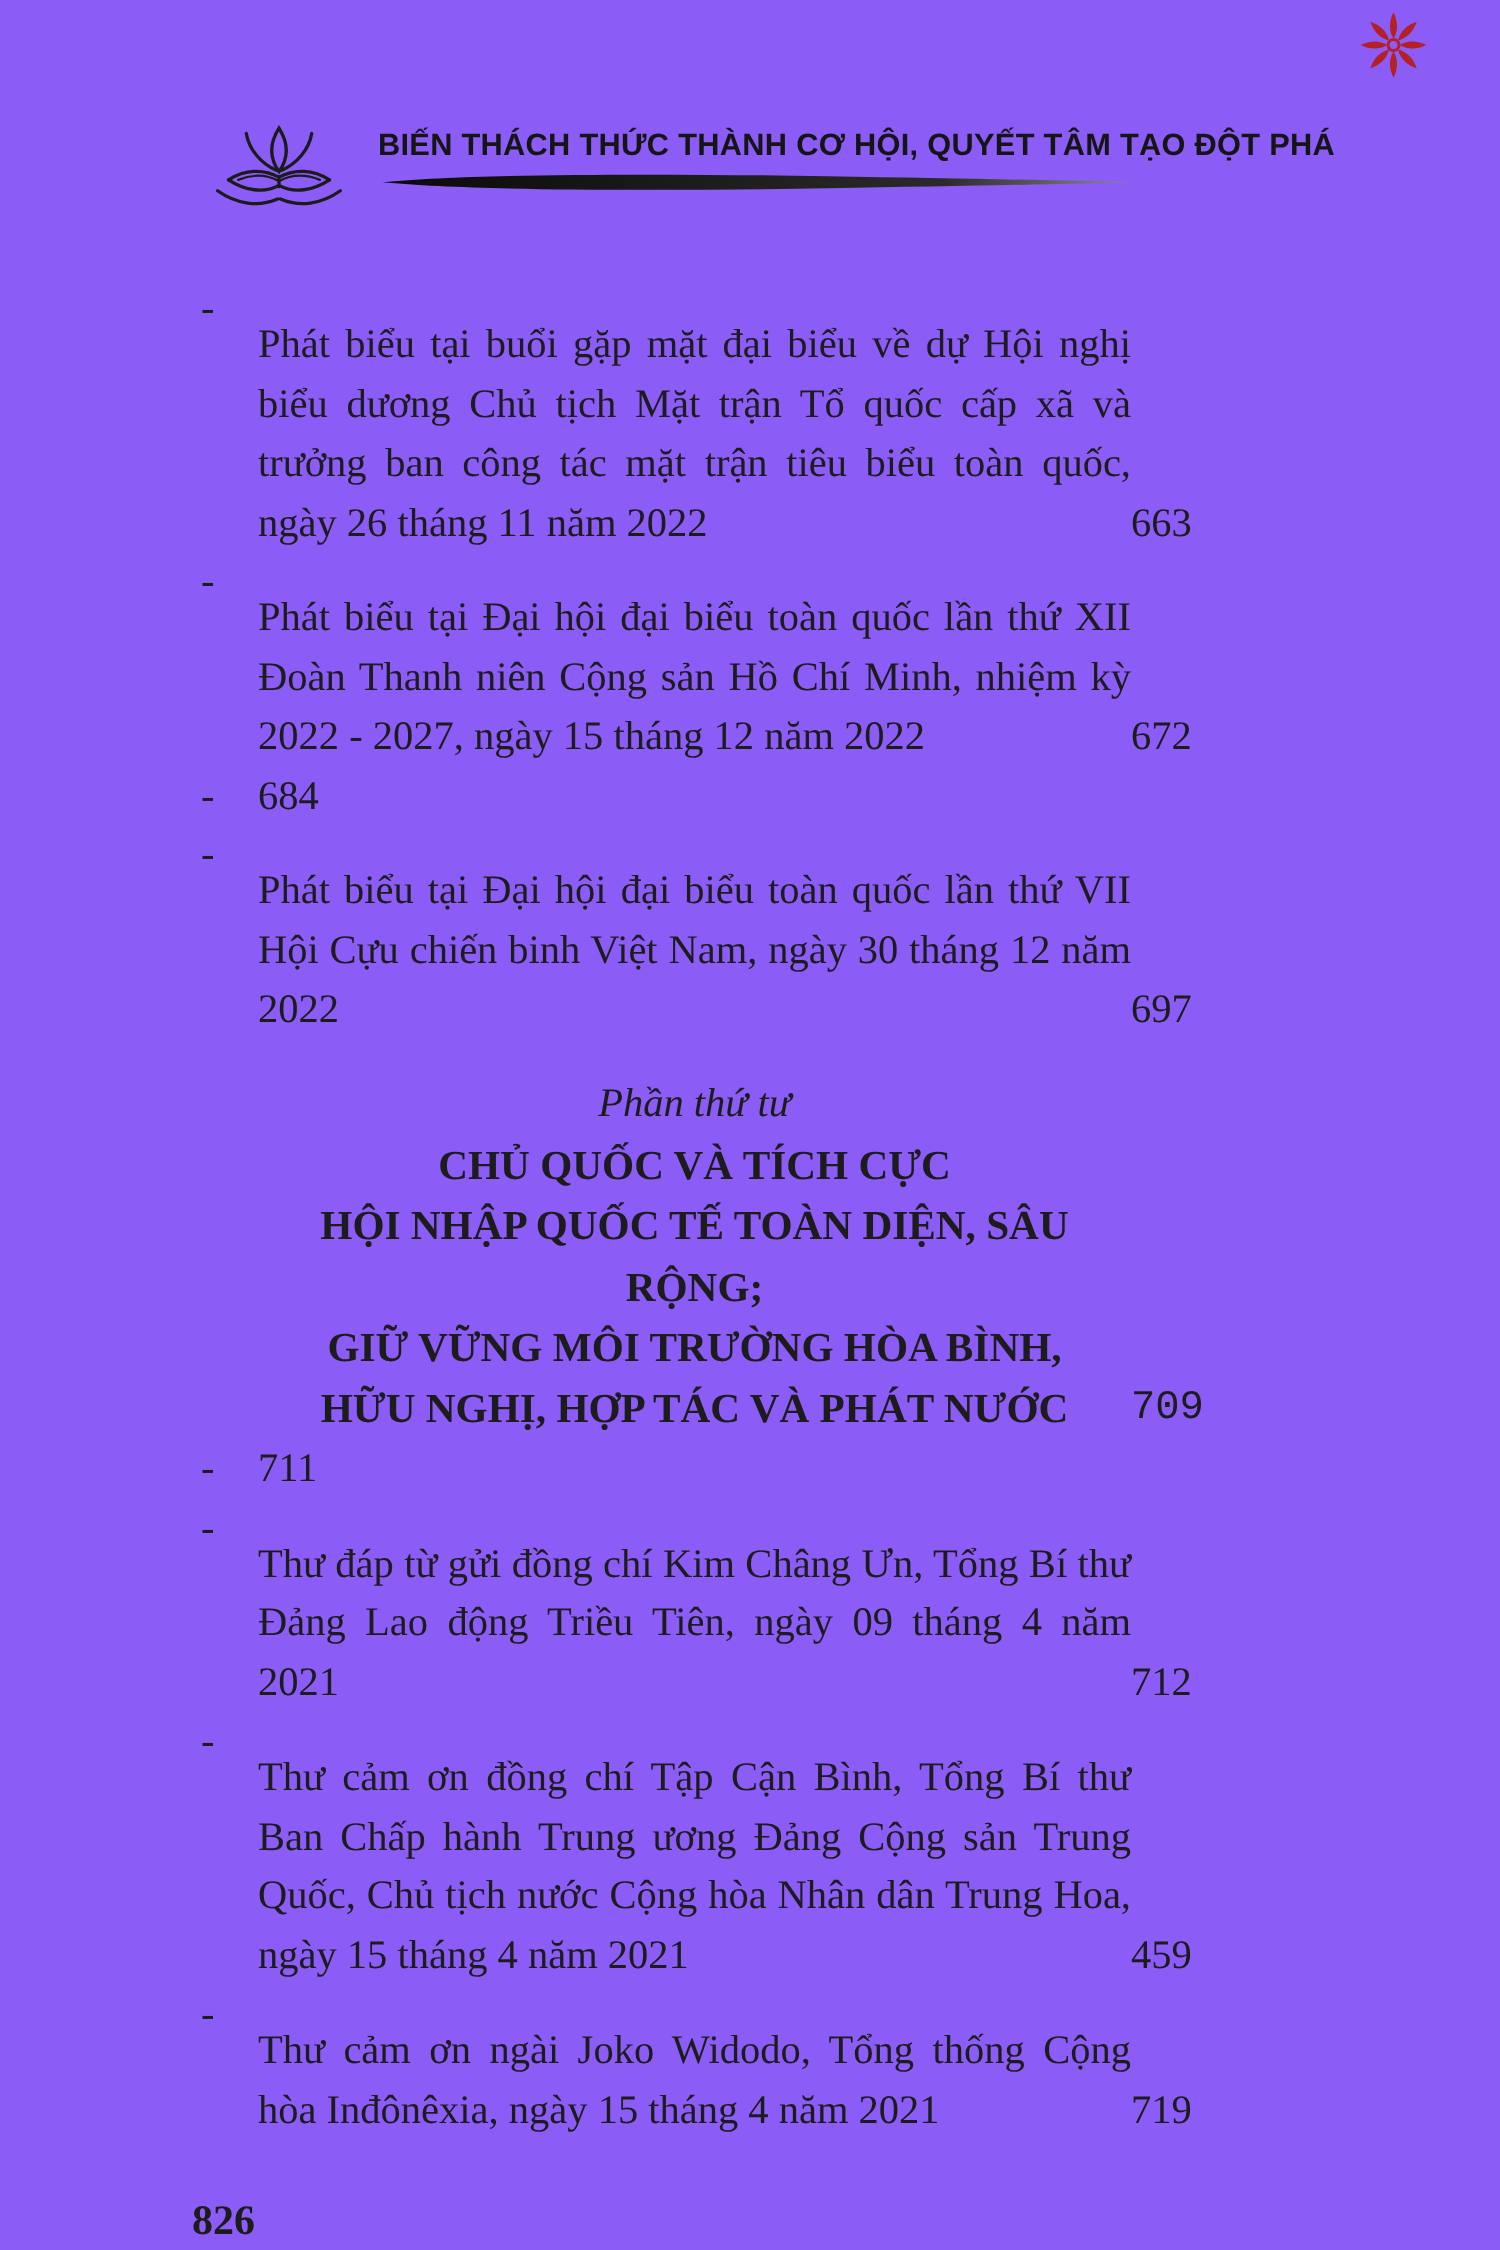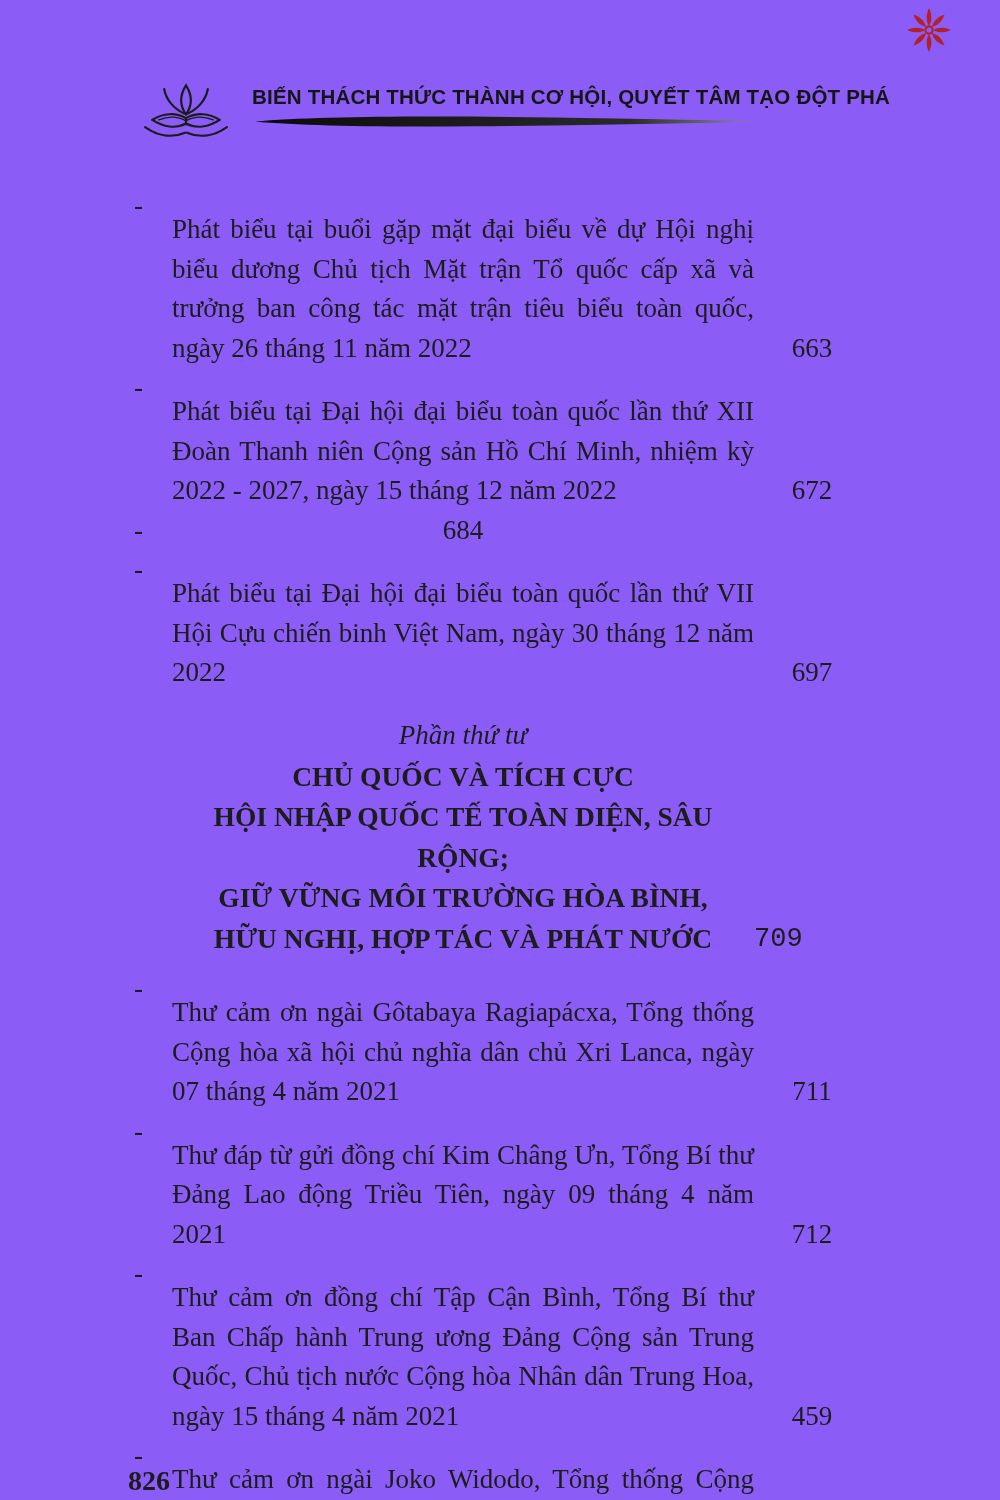--- a/index.html
+++ b/index.html
@@ -33,23 +33,23 @@
   .h-bar { display:block; width:505px; height:13px; margin-top:5px; }
 
   
   .toc {
     position:absolute; top:186px; left:128px; width:742px;
     font-size:27px; line-height:39.5px;
   }
   .entry { display:grid; grid-template-columns:44px 582px 1fr; }
   .entry-marker { padding-left:6px; }
   .entry-text { text-align:justify;margin-top:24px; }
-  .entry-page { align-self:end; text-align:center; }
+  .entry-page { align-self:end; text-align:left; }
 
-  .section { display:grid; grid-template-columns:44px 582px 1fr; margin-top:22px; margin-bottom:10px; }
+  .section { display:grid; grid-template-columns:44px 582px 1fr; margin-top:22px; }
   .section-center { grid-column:2; text-align:center; }
   .section-kicker { font-style:italic; font-size:27px; line-height:40px; margin-bottom:2px; }
   .section-title-line { font-weight:700; font-size:27.5px; line-height:40.5px; }
   .section-page { grid-column:3; align-self:end; text-align:left;font-family:Liberation Mono, monospace; }
 
   .footer-page {
     position:absolute; top:1465px; left:128px;
     font-weight:700; font-size:28px;
   }
 </style>
@@ -132,21 +132,20 @@
         <div class="section-title-line">CHỦ QUỐC VÀ TÍCH CỰC</div>
         <div class="section-title-line">HỘI NHẬP QUỐC TẾ TOÀN DIỆN, SÂU RỘNG;</div>
         <div class="section-title-line">GIỮ VỮNG MÔI TRƯỜNG HÒA BÌNH,</div>
         <div class="section-title-line">HỮU NGHỊ, HỢP TÁC VÀ PHÁT NƯỚC</div>
       </div>
       <div class="section-page">709</div>
     </div>
 
     <div class="entry">
       <div class="entry-marker">-</div>
-      <div class="entry-text">Thư cảm ơn ngài Gôtabaya Ragiapácxa, Tổng thống Cộng hòa xã hội chủ nghĩa dân chủ Xri Lanca, ngày 07 tháng 4 năm 2021</div>
       <div class="entry-page">711</div>
     </div>
 
     <div class="entry">
       <div class="entry-marker">-</div>
       <div class="entry-text">Thư đáp từ gửi đồng chí Kim Châng Ưn, Tổng Bí thư Đảng Lao động Triều Tiên, ngày 09 tháng 4 năm 2021</div>
       <div class="entry-page">712</div>
     </div>
 
     <div class="entry">

